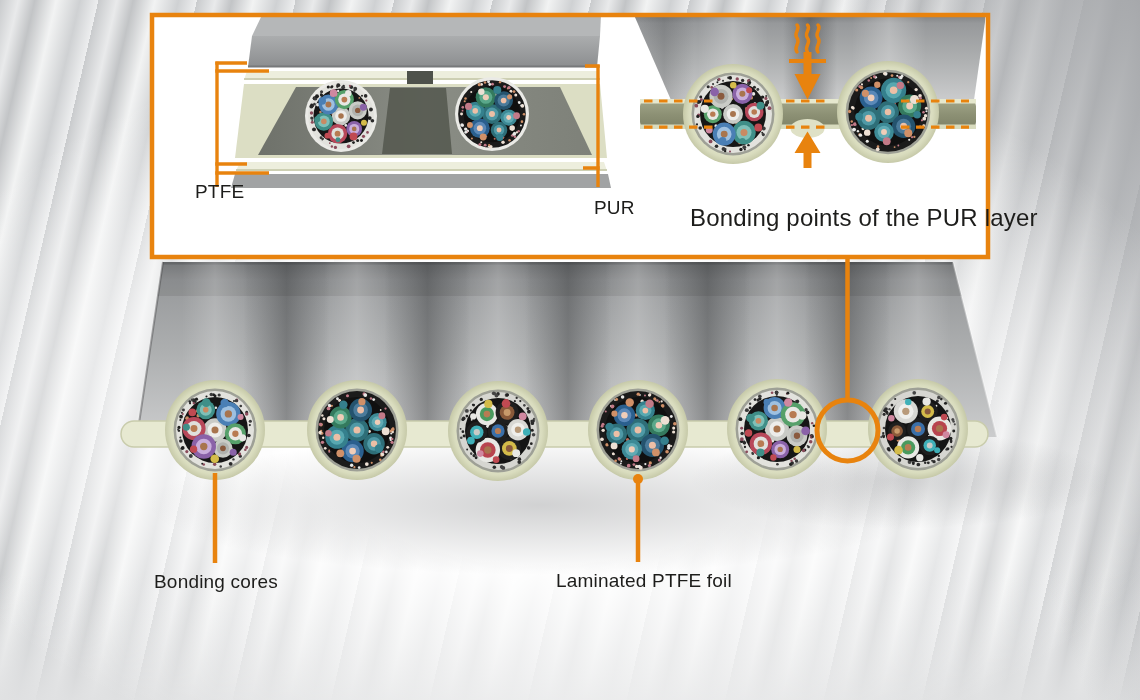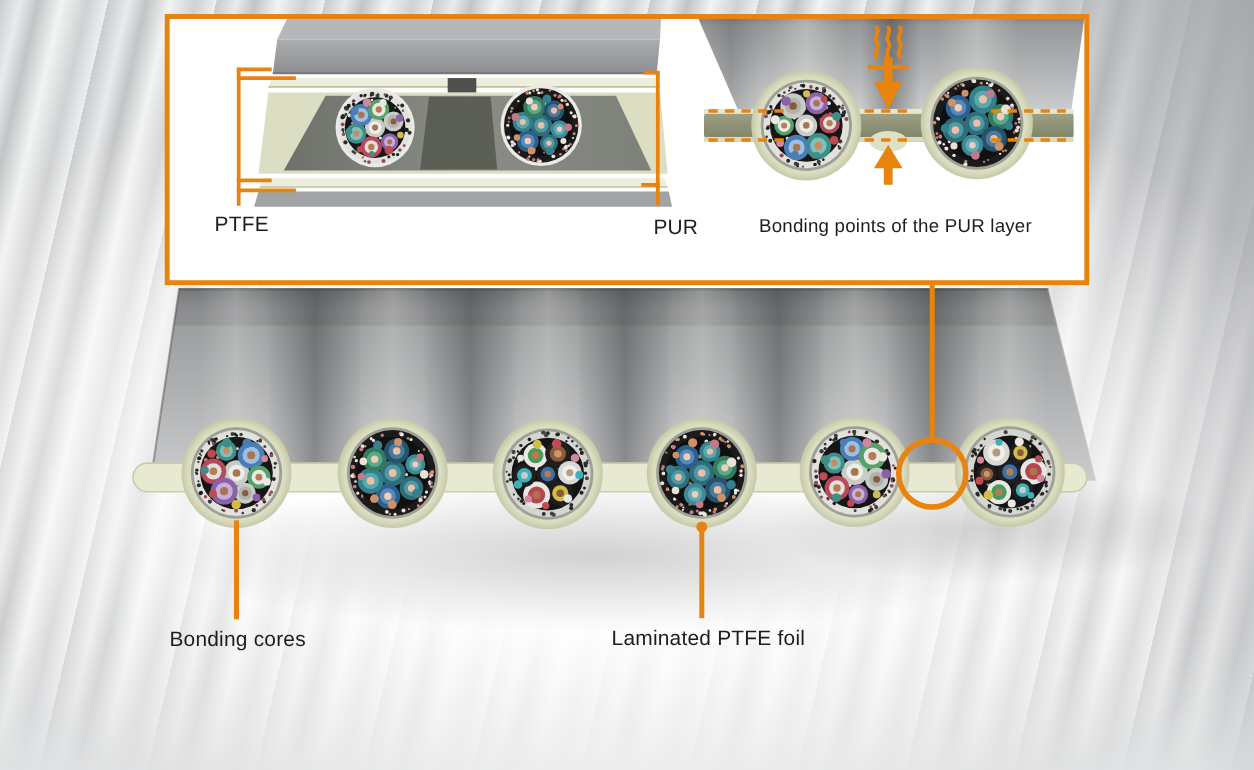--- a/index.html
+++ b/index.html
@@ -1211,23 +1211,23 @@
           </g>
           <line x1="789" y1="61" x2="826" y2="61" stroke="#E8830E" stroke-width="4"></line>
           <path d="M803.5,52 L811.5,52 L811.5,74 L820.5,74 L807.5,99.5 L794.5,74 L803.5,74 Z" fill="#E8830E"></path>
           <path d="M807.5,131.5 L820.5,153 L811.5,153 L811.5,168 L803.5,168 L803.5,153 L794.5,153 Z" fill="#E8830E"></path>
         </g>
       </g>
       <rect x="152" y="15" width="836" height="242" fill="none" stroke="#E8830E" stroke-width="4.5"></rect>
     </g>
   </svg>
 
-<div class="lbl" style="left:195px;top:191px;">PTFE</div>
+<div class="lbl" style="left:195px;top:178px;">PTFE</div>
 
 <div class="lbl" style="left:594px;top:194px;">PUR</div>
 
-<div class="lbl" style="left:690px;top:192px;font-size:17px;">
+<div class="lbl" style="left:690px;top:204px;font-size:24px;">
   <div>Bonding points of the PUR layer</div>
 </div>
 
 <div class="lbl" style="left:154px;top:568px;">Bonding cores</div>
 
 <div class="lbl" style="left:556px;top:567px;">Laminated PTFE foil</div>
 
 </body></html>

